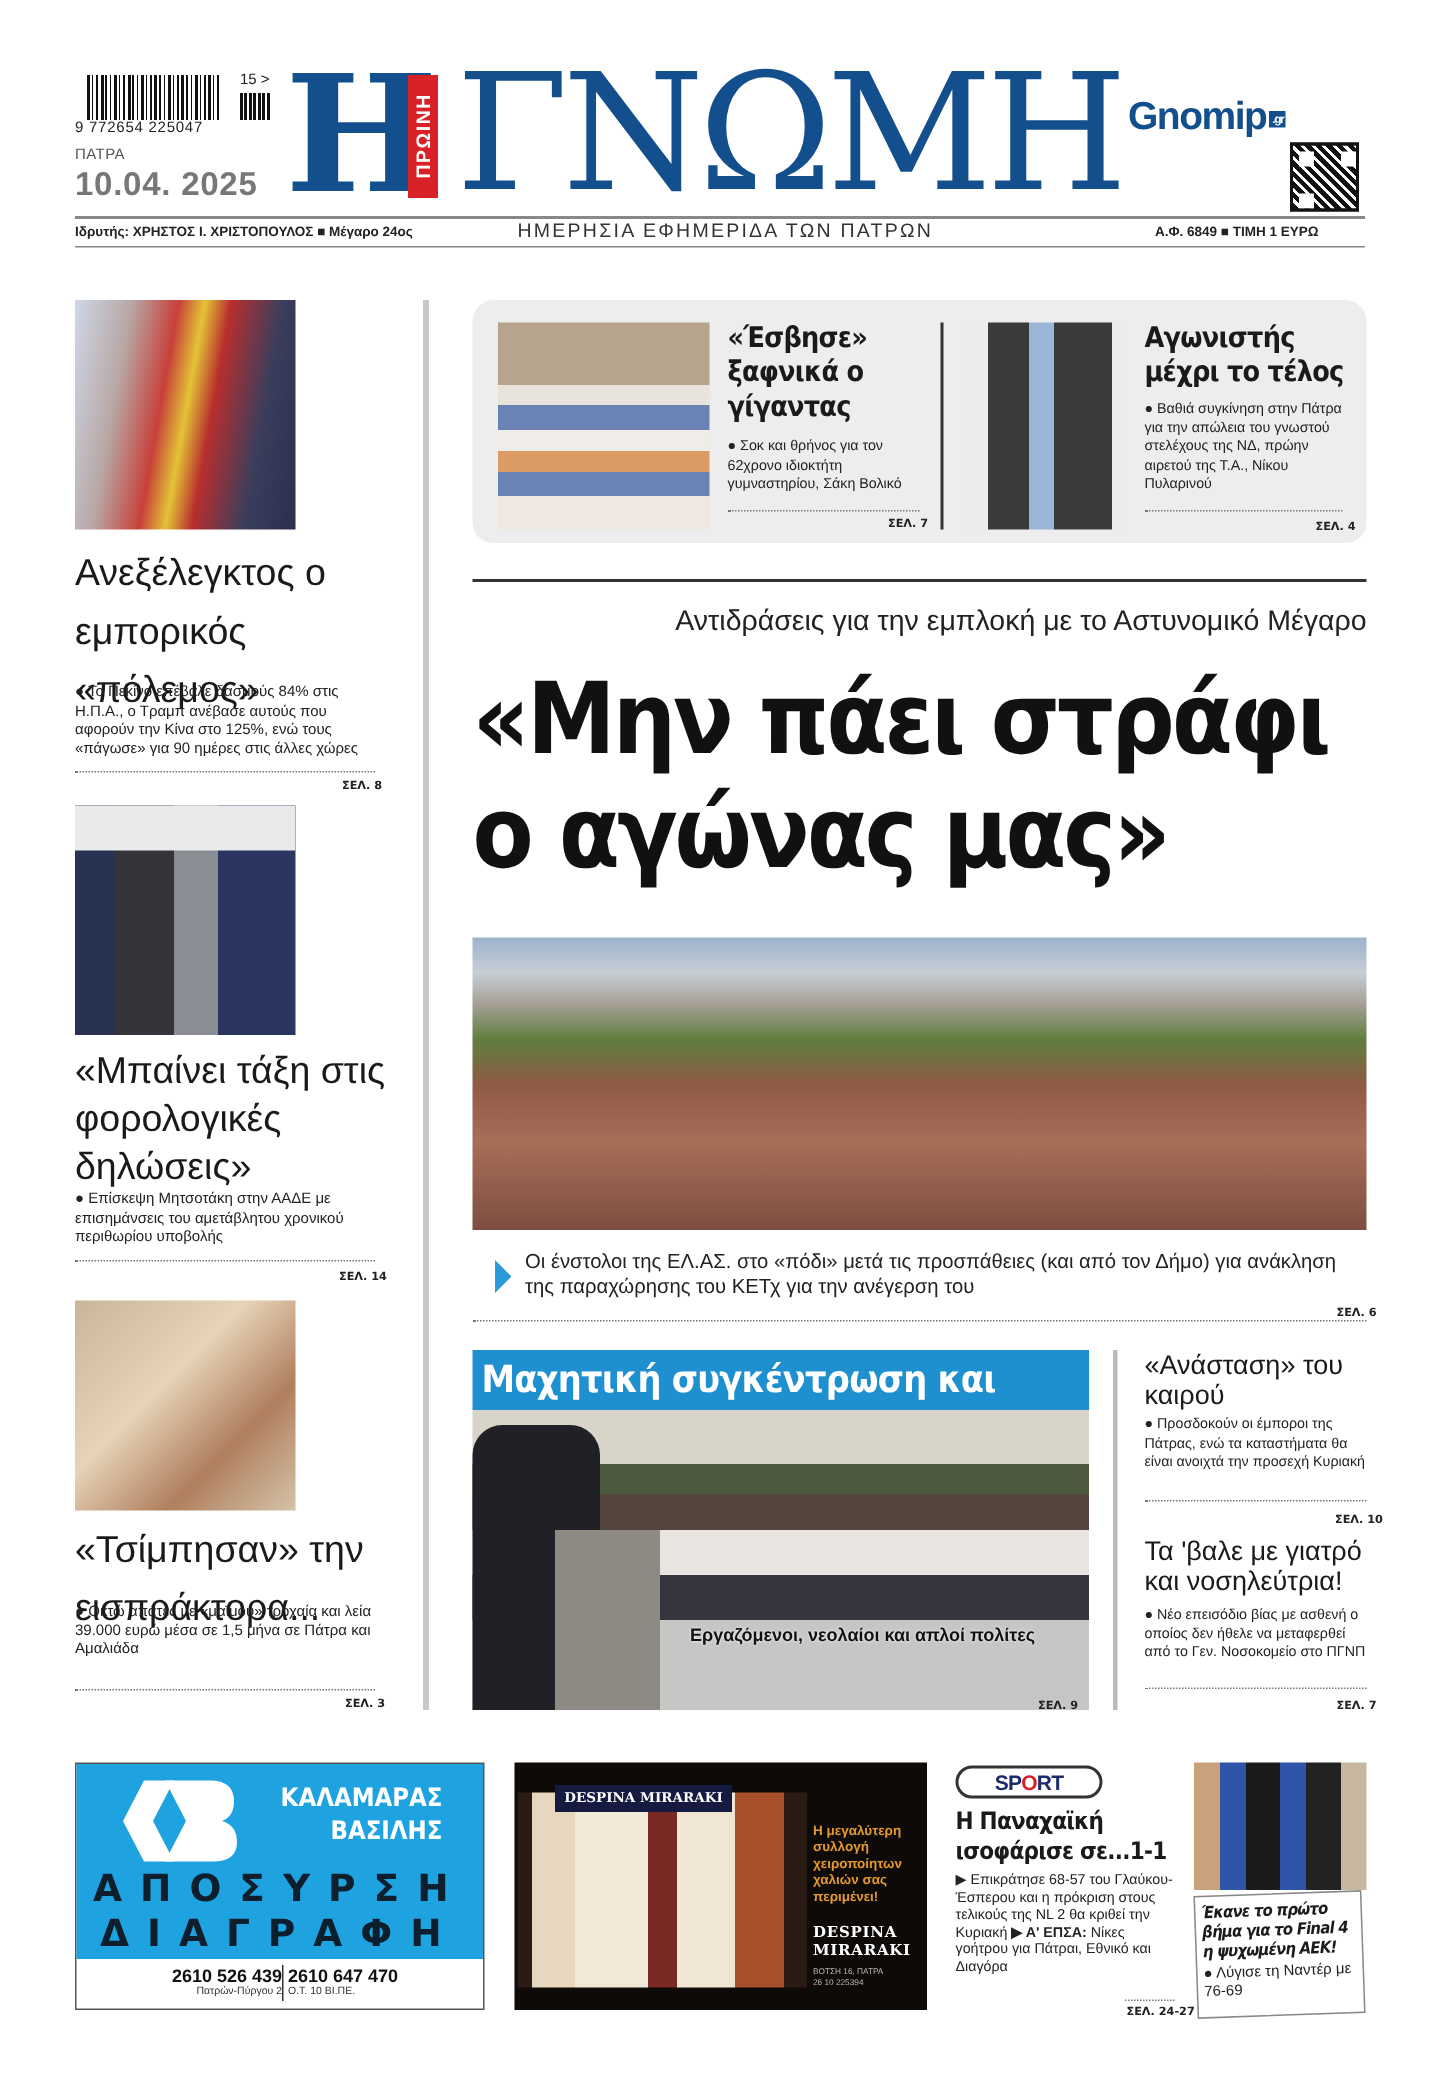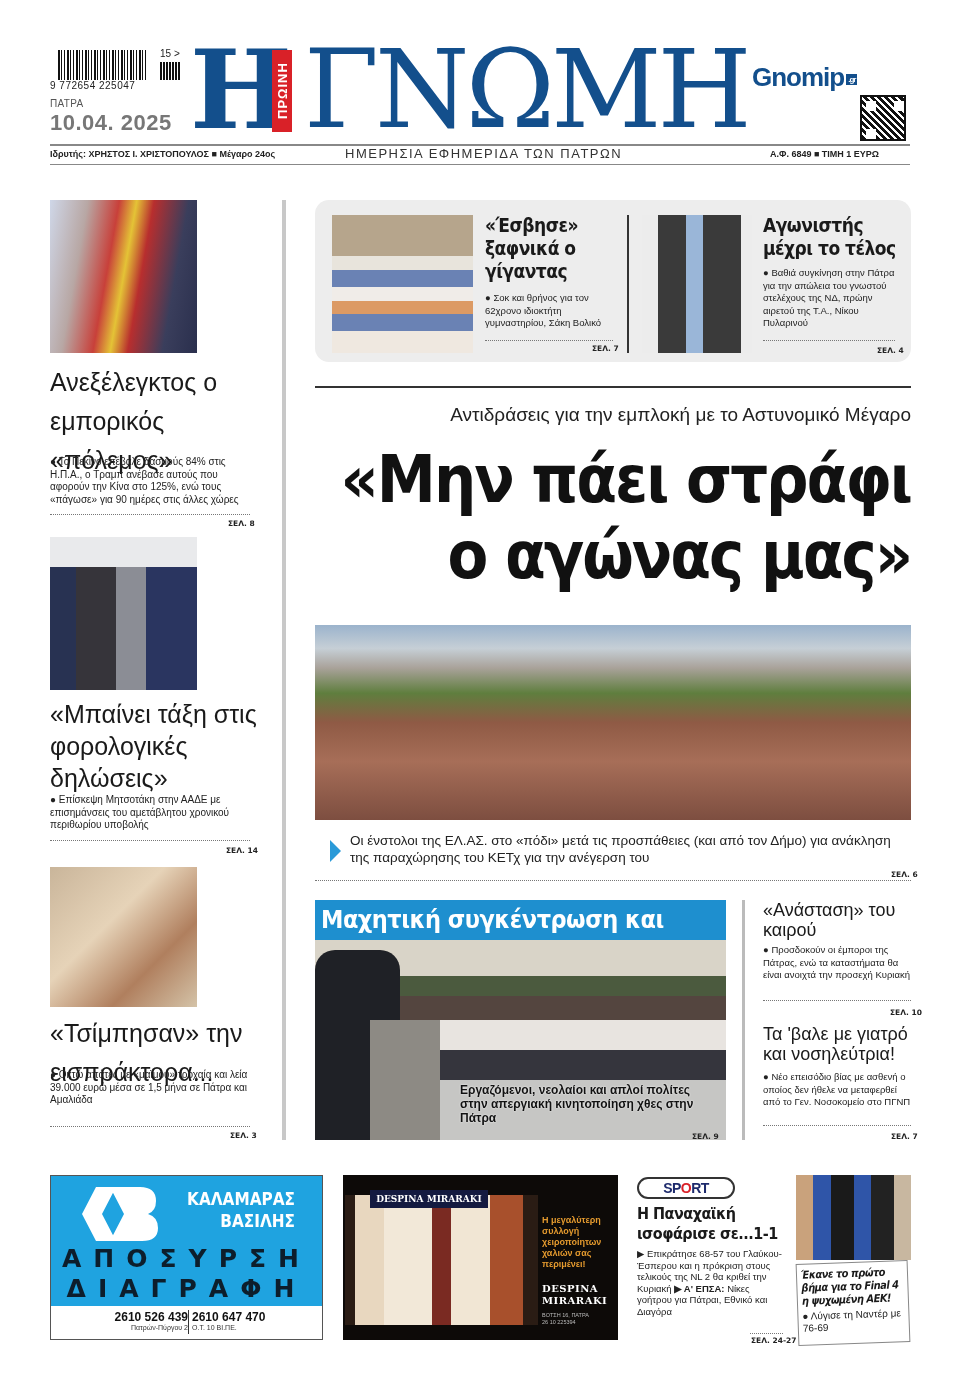--- a/index.html
+++ b/index.html
@@ -40,21 +40,21 @@
 .sel{font-size:7.5px;font-weight:bold;color:#222;font-family:"DejaVu Sans",sans-serif}
 
 .card{left:315px;top:200px;width:596px;height:162px;background:#ededed;border-radius:14px}
 .ph-man1{left:332px;top:215px;width:141px;height:138px;background:linear-gradient(180deg,#b6a58c 0 30%,#e8e4dc 30% 40%,#6a82b4 40% 52%,#f0ece8 52% 62%,#dc9a64 62% 72%,#6a82b4 72% 84%,#efe8e0 84% 100%)}
 .ph-man2{left:642px;top:215px;width:110px;height:138px;background:linear-gradient(90deg,#ececec 0 15%,#3a3a3a 15% 40%,#9ab6d8 40% 55%,#3a3a3a 55% 90%,#ececec 90%)}
 .cardsep{left:627px;top:215px;width:2px;height:138px;background:#333}
 .ch{font-family:"DejaVu Sans Condensed","DejaVu Sans",sans-serif;font-weight:bold;font-size:19px;line-height:23px;color:#1a1a1a;letter-spacing:-.5px}
 .cb{font-size:9.5px;line-height:12.5px;color:#222}
 .mainrule{left:315px;top:386px;width:596px;height:2px;background:#333}
 .kicker{left:315px;top:404px;width:596px;text-align:right;font-size:19px;color:#222}
-.headline{left:315px;top:442px;width:596px;text-align:right;font-family:"DejaVu Sans Condensed","DejaVu Sans",sans-serif;font-weight:bold;font-size:66px;line-height:76px;color:#111;letter-spacing:-2px}
+.headline{left:315px;top:442px;width:596px;text-align:left;font-family:"DejaVu Sans Condensed","DejaVu Sans",sans-serif;font-weight:bold;font-size:66px;line-height:76px;color:#111;letter-spacing:-2px}
 .ph-roofs{left:315px;top:625px;width:596px;height:195px;background:
 linear-gradient(180deg,#9bb3cc 0,#c6cfd6 12%,#a9a29a 22%,#5f7e3e 35%,#8f5a45 50%,#a76e58 70%,#7d4e40 100%)}
 .arrow{left:330px;top:840px;width:0;height:0;border-top:11px solid transparent;border-bottom:11px solid transparent;border-left:11px solid #2a9ad8}
 .cap{left:350px;top:832px;width:560px;font-size:13.5px;line-height:17px;color:#222}
 .sep2{left:315px;top:880px;width:596px;border-top:1px dotted #777}
 .blueband{left:315px;top:900px;width:411px;height:40px;background:#1e8fcf;color:#fff;font-family:"DejaVu Sans Condensed","DejaVu Sans",sans-serif;font-weight:bold;font-size:25px;line-height:40px;padding-left:6px;letter-spacing:-.5px}
 .ph-crowd{left:315px;top:940px;width:411px;height:200px;background:linear-gradient(180deg,#d9d4c8 0 18%,#4b5a3e 18% 28%,#54453f 28% 40%,#e8e4e0 40% 55%,#35353d 55% 70%,#c6c6c4 70% 100%)}
 .speaker{left:315px;top:950px;width:85px;height:190px;background:#1f2126;border-radius:20px 20px 0 0}
 .podium{left:370px;top:1020px;width:70px;height:120px;background:#8d8a84}
 .crowdcap{left:460px;top:1083px;width:270px;font-size:12px;line-height:14px;font-weight:bold;color:#111;text-shadow:0 0 2px #fff}
@@ -144,21 +144,20 @@
 <div class="abs cap">Οι ένστολοι της ΕΛ.ΑΣ. στο «πόδι» μετά τις προσπάθειες (και από τον Δήμο) για ανάκληση της παραχώρησης του ΚΕΤχ για την ανέγερση του</div>
 <div class="abs sel" style="left:891px;top:870px">ΣΕΛ. 6</div>
 <div class="abs sep2"></div>
 
 <div class="abs blueband">Μαχητική συγκέντρωση και πορεία</div>
 <div class="abs photo ph-crowd"></div>
 <div class="abs speaker"></div>
 <div class="abs podium"></div>
 <div class="abs crowdcap">
   <div>Εργαζόμενοι, νεολαίοι και απλοί πολίτες</div>
-  <div>στην απεργιακή κινητοποίηση χθες στην Πάτρα</div>
 </div>
 <div class="abs sel" style="left:692px;top:1132px;color:#222">ΣΕΛ. 9</div>
 <div class="abs vsep2"></div>
 
 <div class="abs sh" style="left:763px;top:900px;width:150px">«Ανάσταση» του καιρού</div>
 <div class="abs cb" style="left:763px;top:944px;width:148px">● Προσδοκούν οι έμποροι της Πάτρας, ενώ τα καταστήματα θα είναι ανοιχτά την προσεχή Κυριακή</div>
 <div class="abs" style="left:763px;top:1000px;width:148px;border-top:1px dotted #777"></div>
 <div class="abs sel" style="left:890px;top:1008px">ΣΕΛ. 10</div>
 <div class="abs sh" style="left:763px;top:1024px;width:150px">Τα 'βαλε με γιατρό και νοσηλεύτρια!</div>
 <div class="abs cb" style="left:763px;top:1071px;width:148px">● Νέο επεισόδιο βίας με ασθενή ο οποίος δεν ήθελε να μεταφερθεί από το Γεν. Νοσοκομείο στο ΠΓΝΠ</div>

